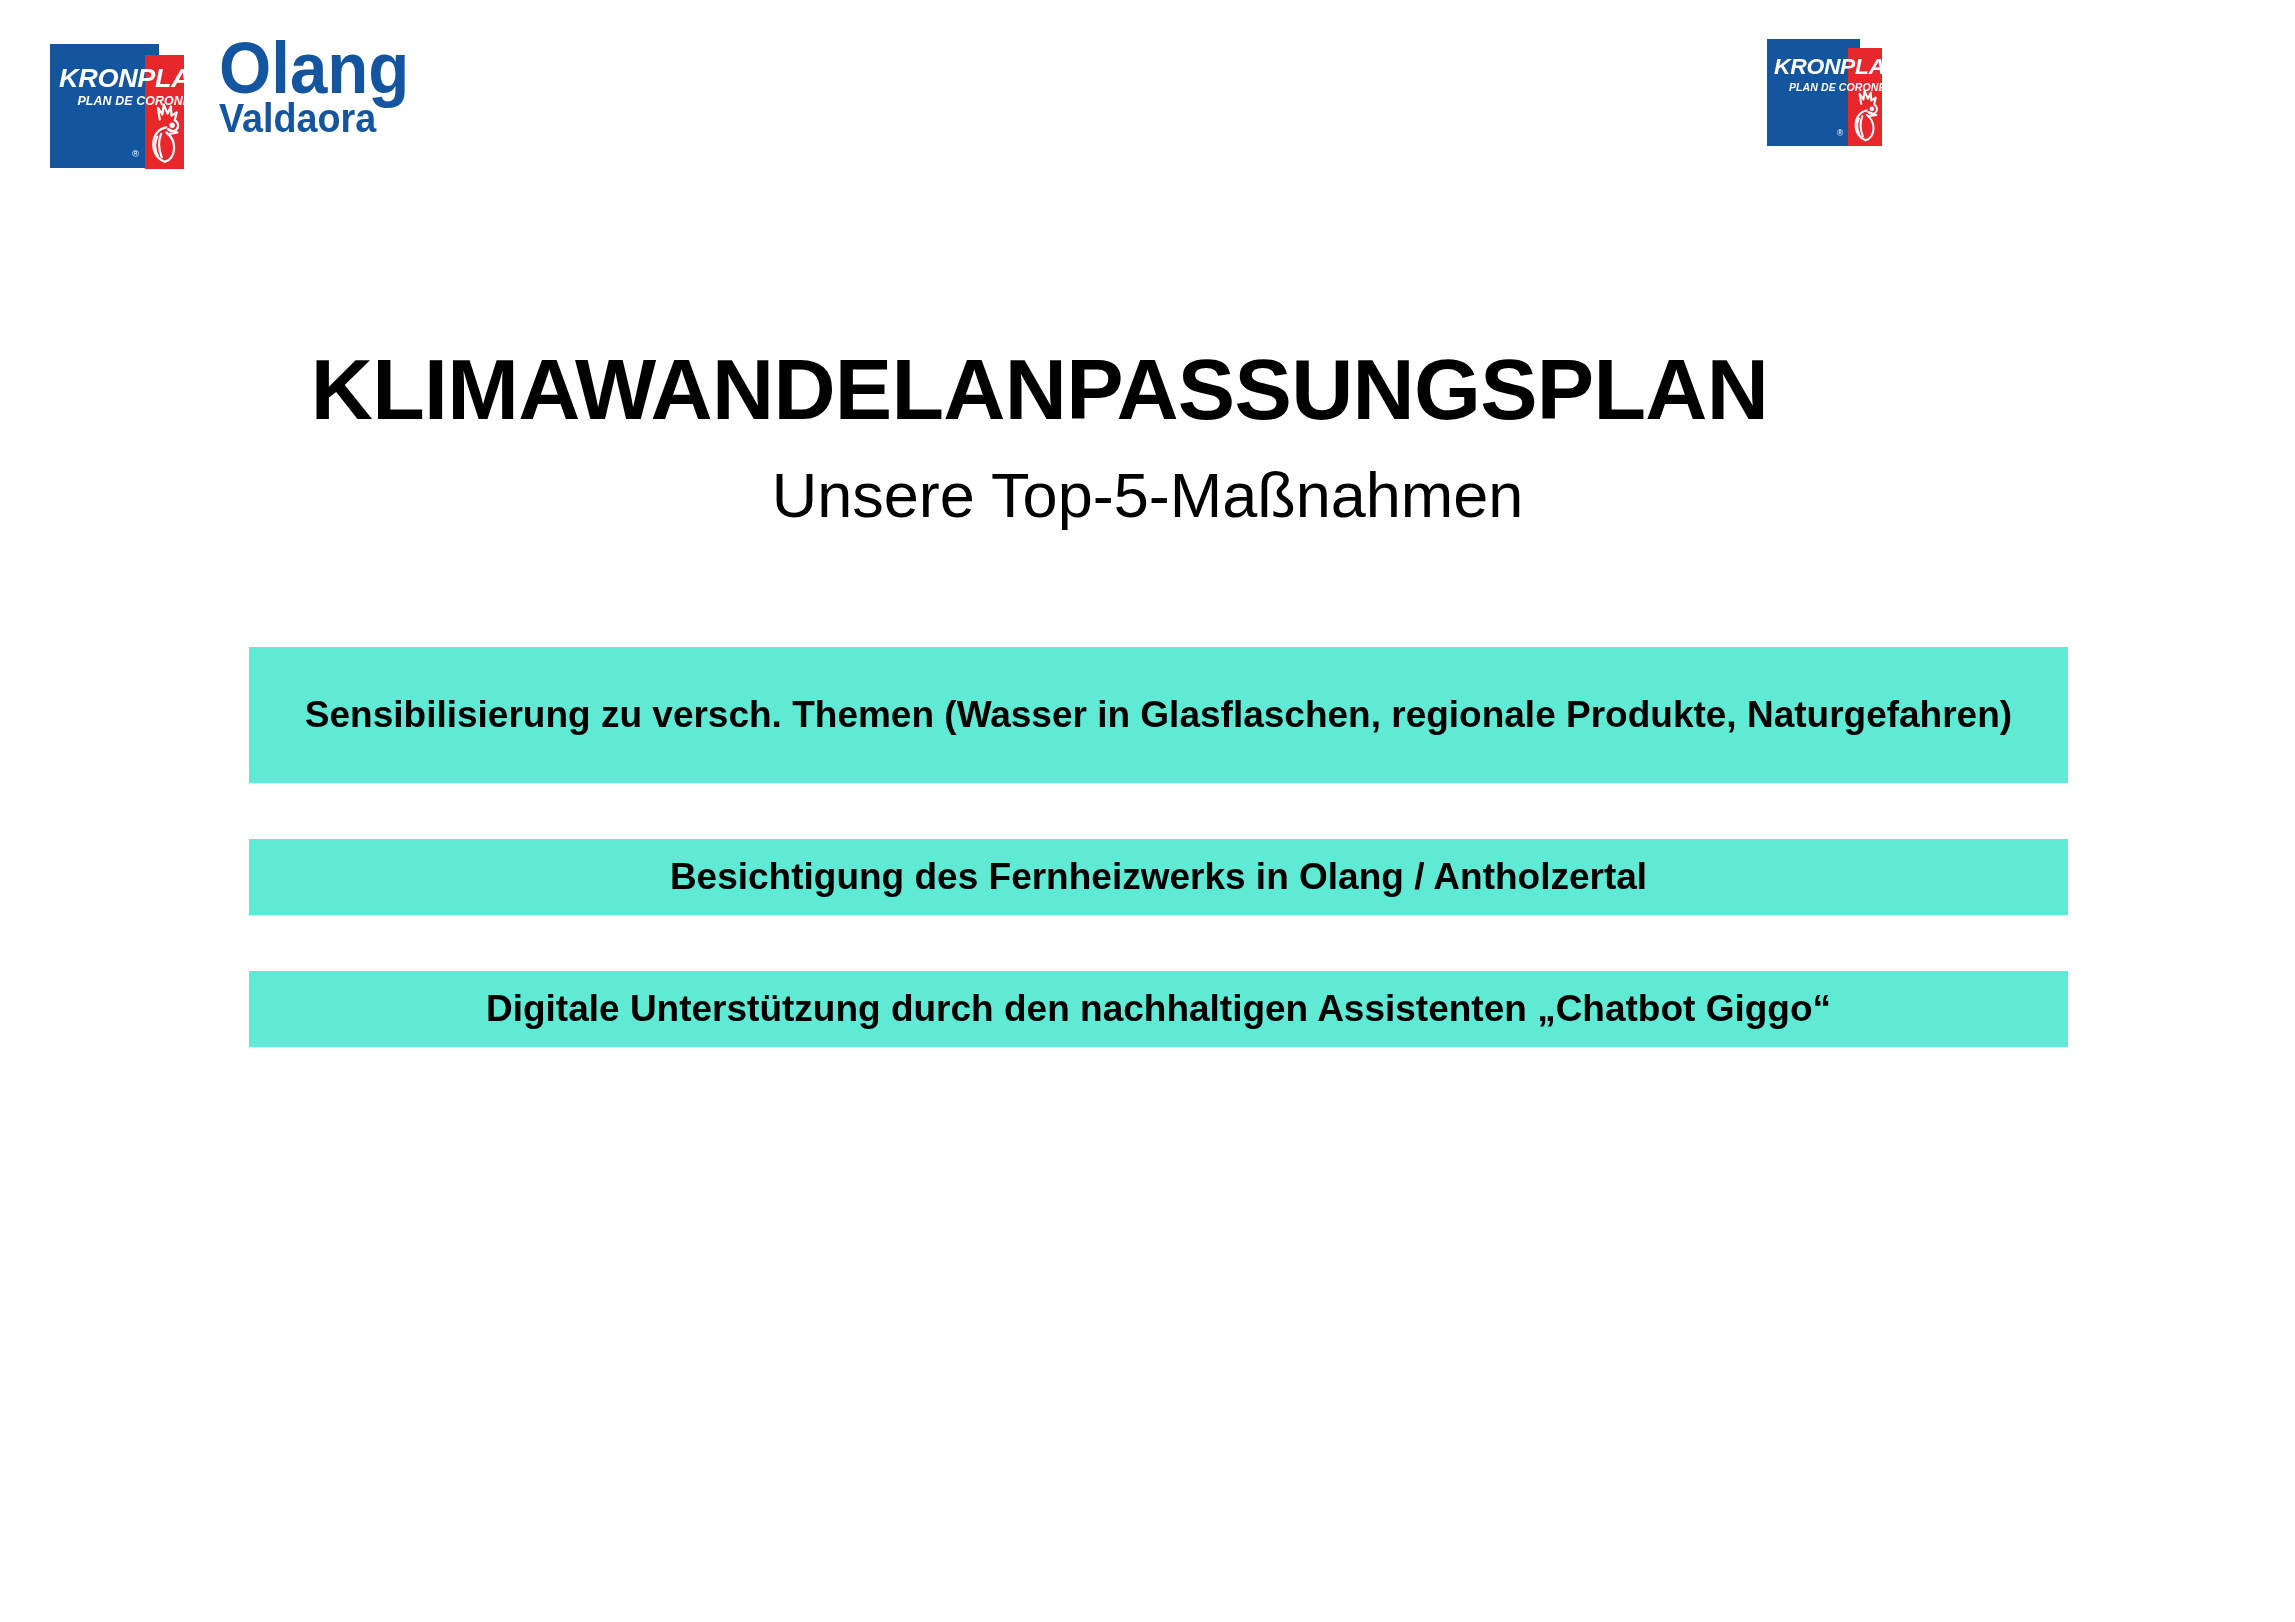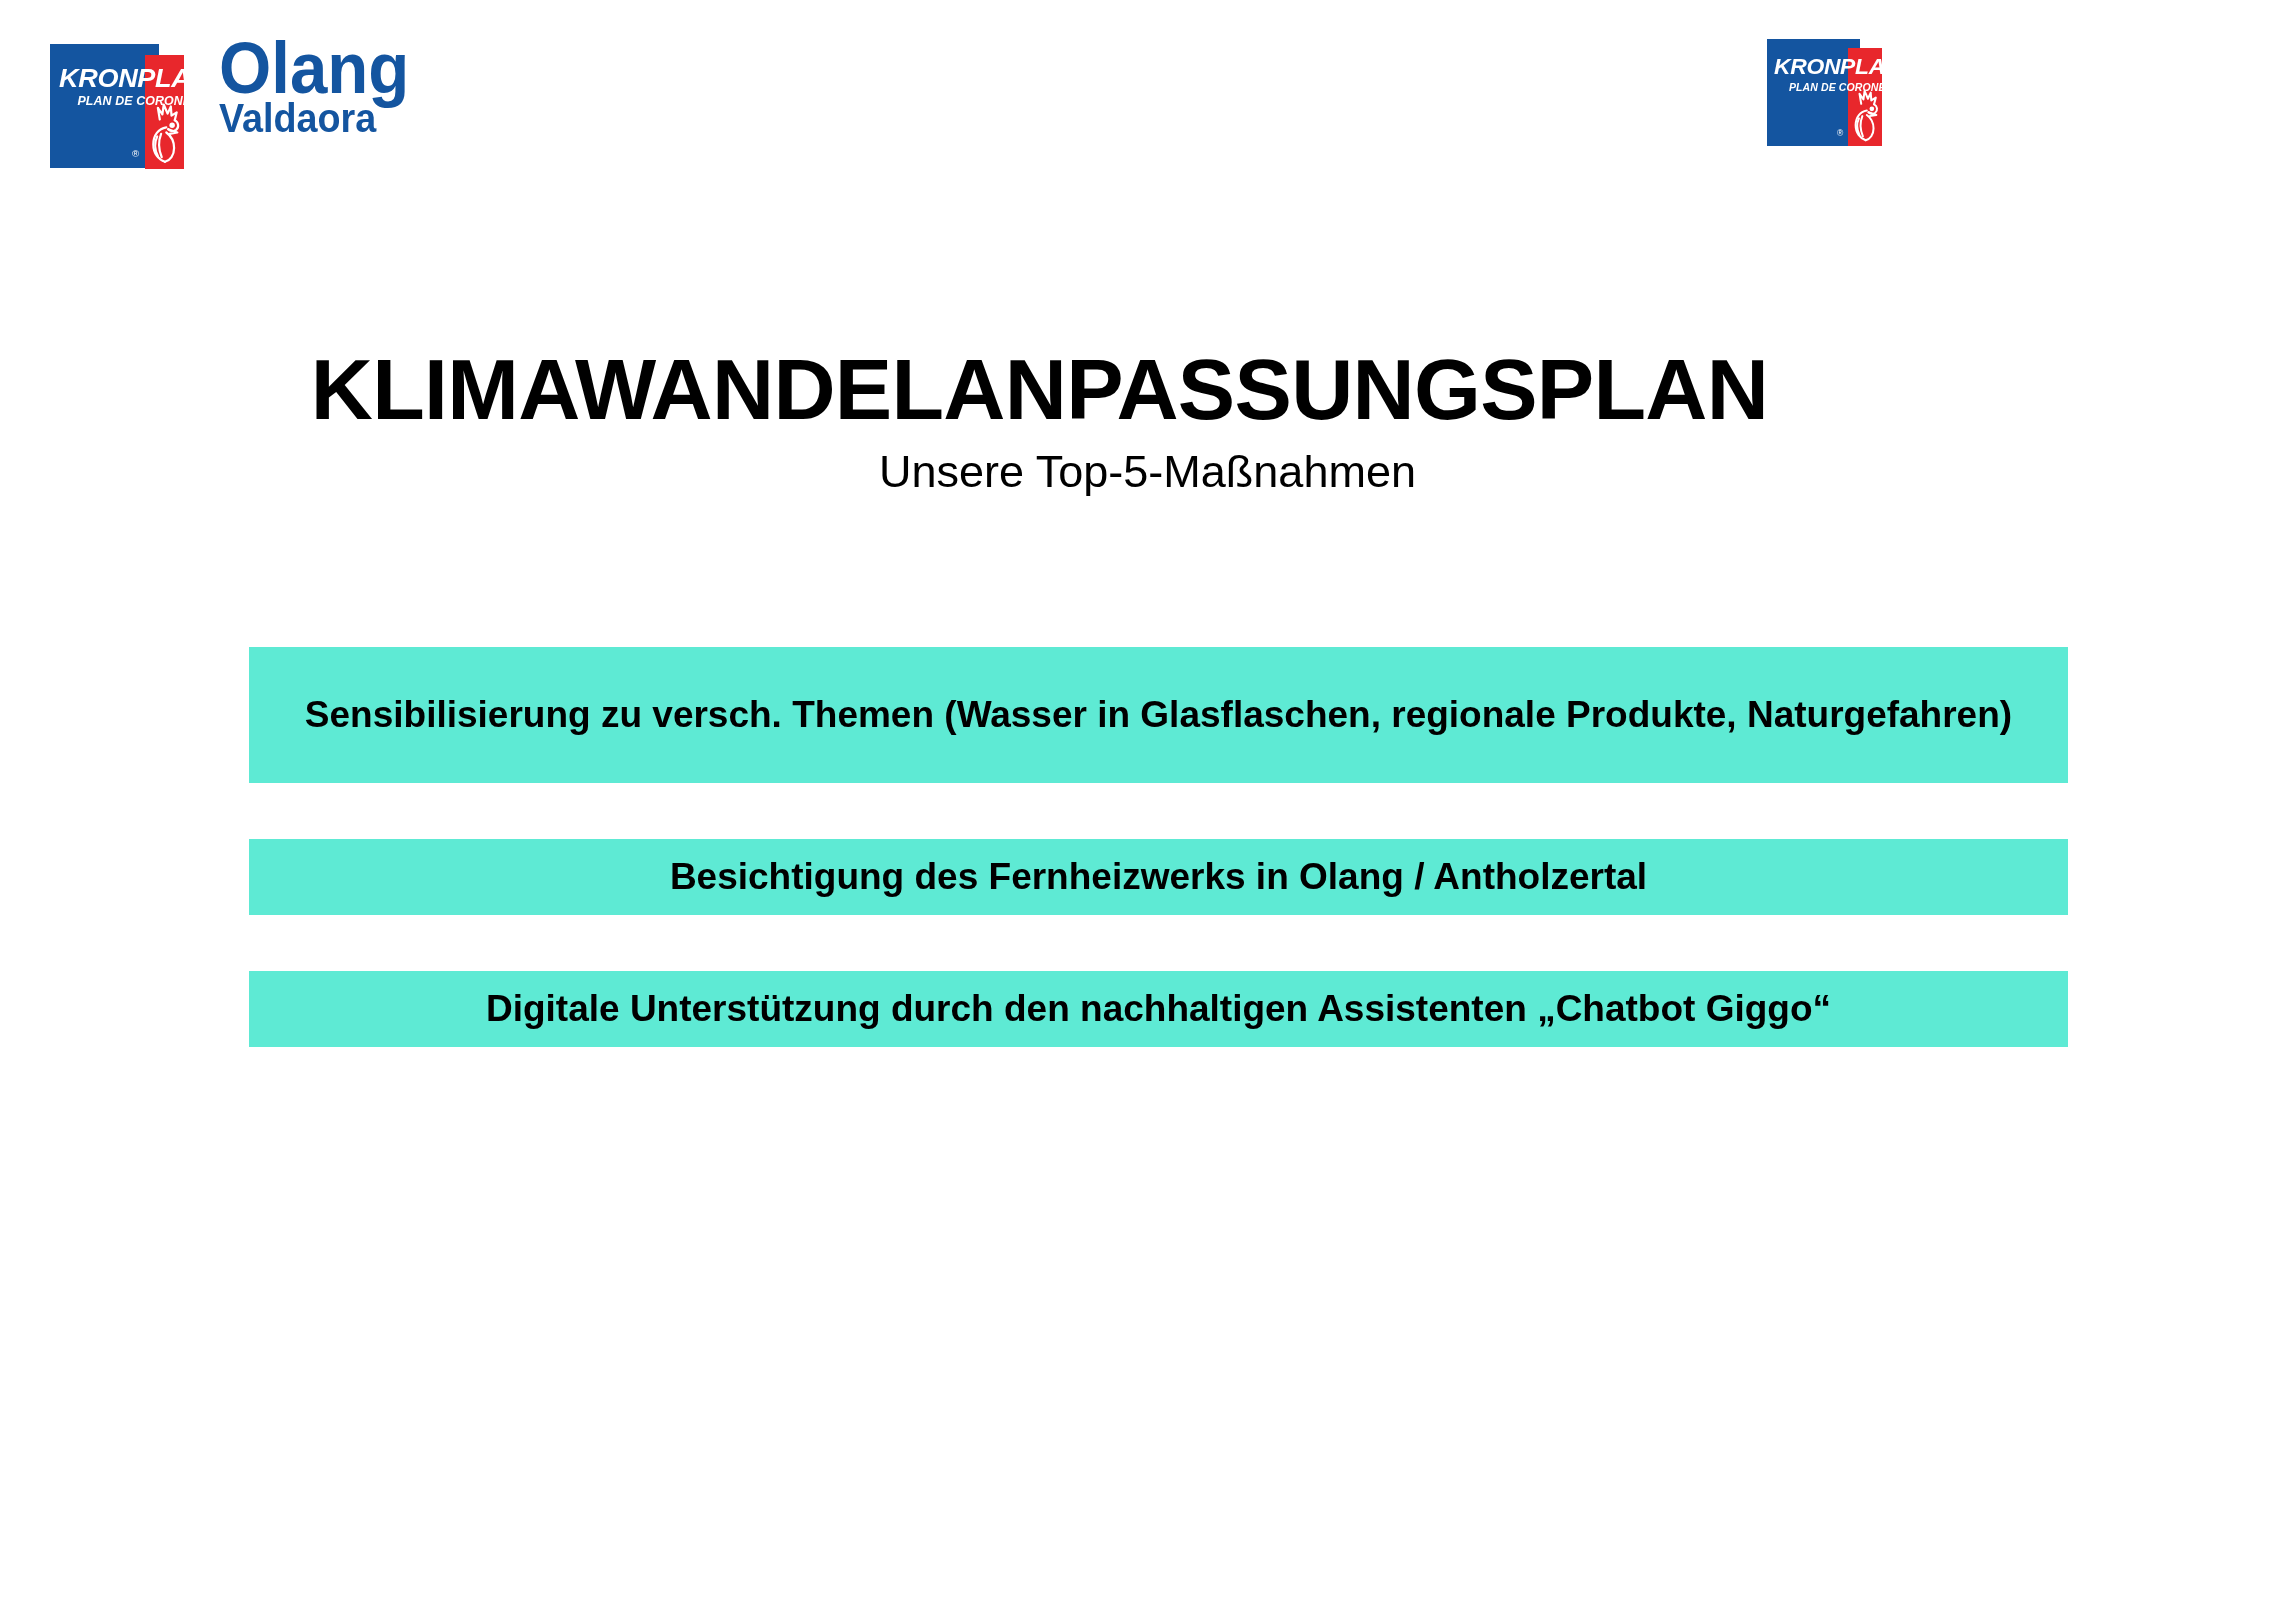--- a/index.html
+++ b/index.html
@@ -111,21 +111,21 @@
     letter-spacing: -0.7px;
     line-height: 1;
     white-space: nowrap;
   }
   #page-subtitle {
     position: absolute;
     left: 0;
     top: 412px;
     width: 2295px;
     text-align: center;
-    font-size: 45px;
+    font-size: 63px;
     font-weight: normal;
     line-height: 1;
     white-space: nowrap;
   }
 
   
   #measure-list {
     position: absolute;
     left: 249px;
     top: 647px;

